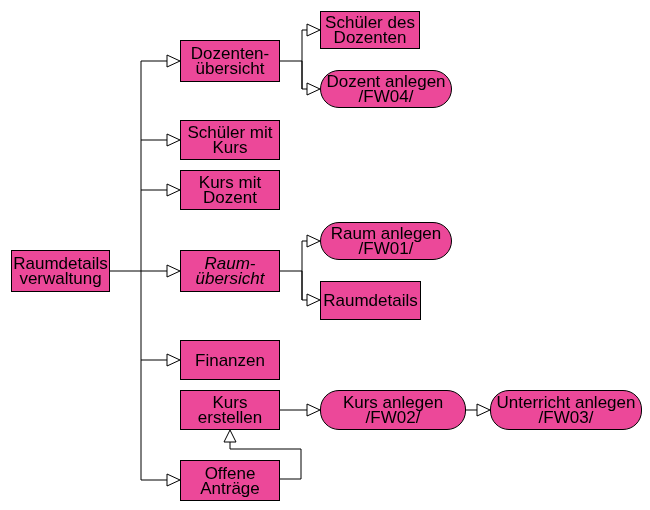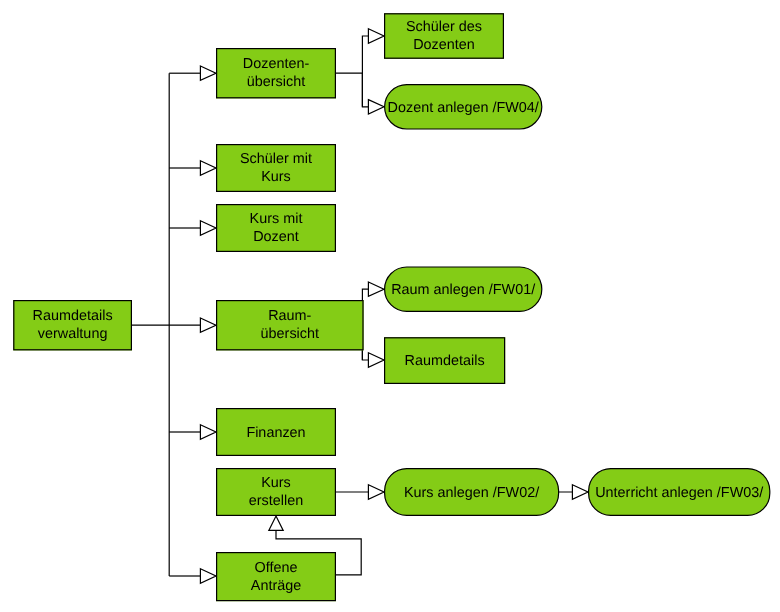--- a/index.html
+++ b/index.html
@@ -23,27 +23,27 @@
   }
   svg.connectors path.arrowhead {
     fill: #ffffff;
     stroke: #000000;
     stroke-width: 1;
     stroke-linejoin: miter;
   }
   .node {
     position: absolute;
     box-sizing: border-box;
-    background: #84cc16;
+    background: #ec4899;
     border: 1px solid #000000;
     display: flex;
     align-items: center;
     justify-content: center;
     text-align: center;
-    font-size: 12px;
+    font-size: 17px;
     line-height: 15px;
     color: #000000;
     white-space: pre-line;
   }
   .node.rounded { border-radius: 19px; }
 </style>
 </head>
 <body>
 
 <div class="canvas">
@@ -131,21 +131,21 @@
   <div class="node" style="left:180px; top:120px; width:100px; height:40px;">
     <span>Schüler mit
 Kurs</span>
   </div>
 
   <div class="node" style="left:180px; top:170px; width:100px; height:40px;">
     <span>Kurs mit
 Dozent</span>
   </div>
 
-  <div class="node" style="left:180px; top:250px; width:123px; height:42px;">
+  <div class="node" style="left:180px; top:250px; width:100px; height:42px;font-style:italic;">
     <span>Raum-
 übersicht</span>
   </div>
 
   <div class="node" style="left:180px; top:340px; width:100px; height:40px;">
     <span>Finanzen</span>
   </div>
 
   <div class="node" style="left:180px; top:390px; width:100px; height:40px;">
     <span>Kurs

